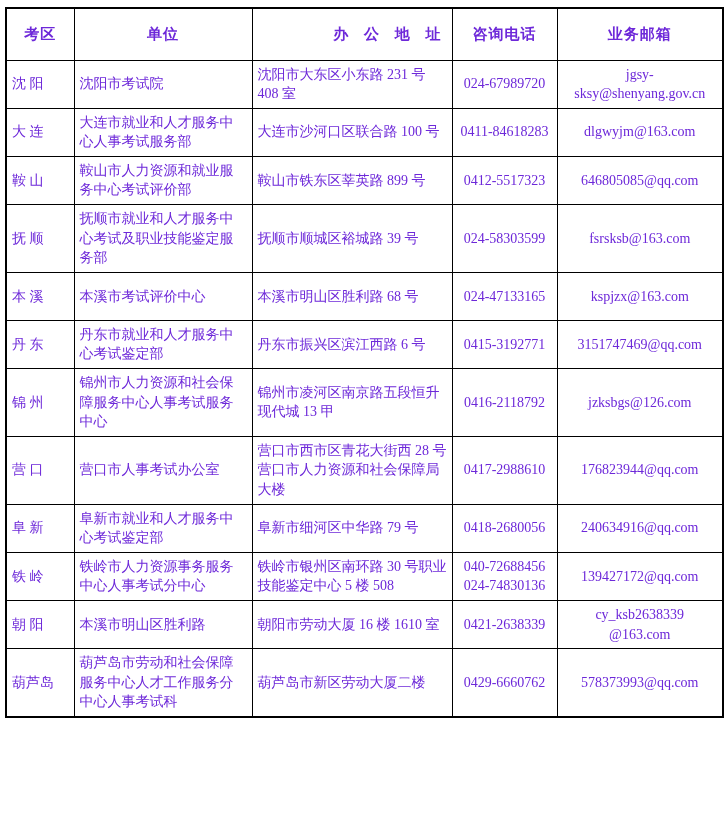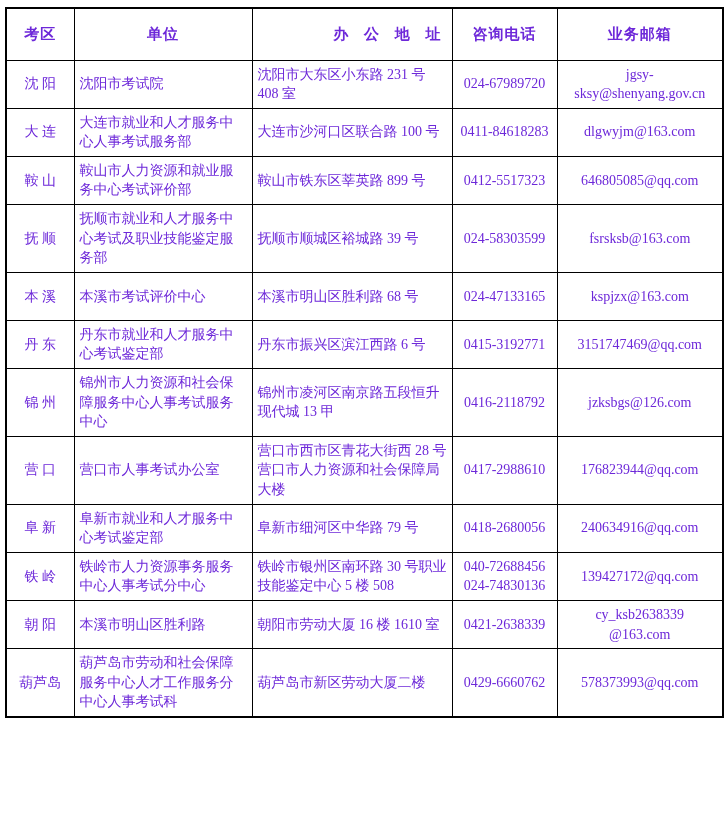--- a/index.html
+++ b/index.html
@@ -39,21 +39,21 @@
   .contact-table th.th-address {
     letter-spacing: 6px;
     text-align: right;
   }
   .contact-table td {
     font-size: 14px;
     line-height: 1.4;
     height: 48px;
   }
   .col-area {
-    text-align: center;
+    text-align: left;
   }
   .col-unit, .col-addr {
     text-align: left;
     padding-left: 7px;
     padding-right: 6px;
   }
   .col-phone, .col-email {
     text-align: center;
     font-size: 13px;
     white-space: pre-line;

